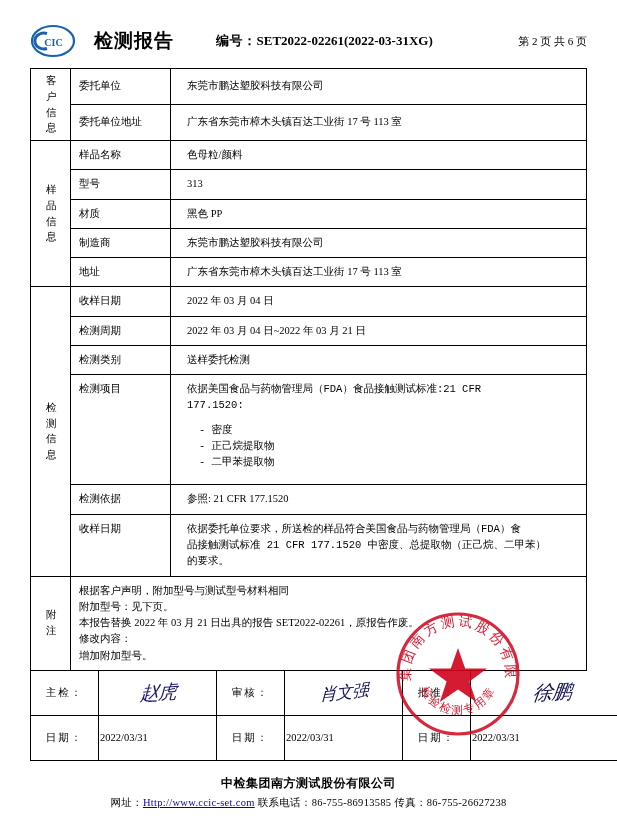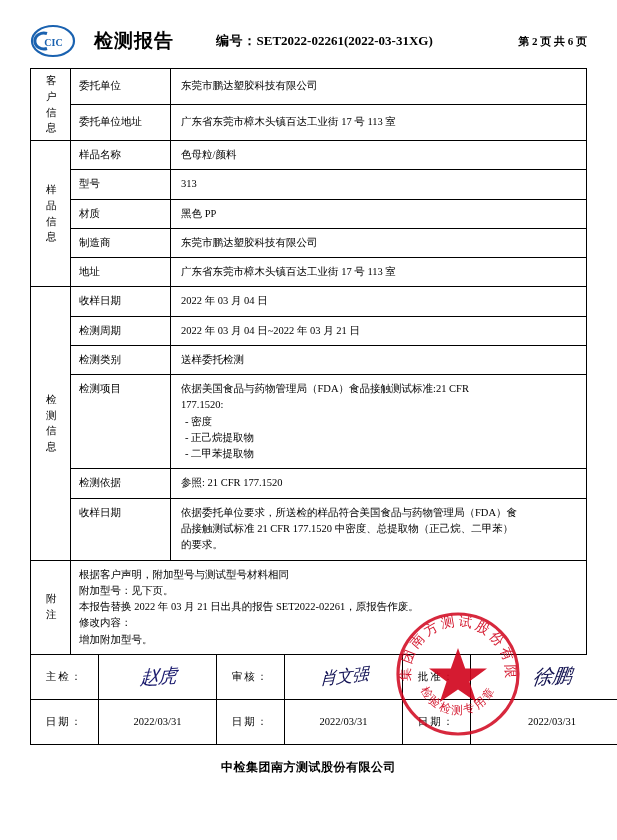--- a/index.html
+++ b/index.html
@@ -47,21 +47,21 @@
   }
   .header-no {
     font-size: 13px;
     font-weight: bold;
     margin-left: 42px;
     white-space: nowrap;
   }
   .header-no .lbl { letter-spacing: 0.5px; }
   .header-page {
     font-size: 11px;
-    font-weight: bold;
+    font-weight: normal;
     margin-left: auto;
     white-space: nowrap;
   }
 
   
   .tbl {
     border-collapse: collapse;
     width: 557px;
     margin: 0 30px;
     table-layout: fixed;
@@ -79,25 +79,25 @@
     padding: 4px 15px;
   }
   td.sec .sec-in {
     display: block;
     line-height: 1.5;
   }
   td.key {
     width: 96px;
   }
   td.val {
-    padding-left: 10px;
-  }
-  td.top { vertical-align: top; }
-
-  .item-list { margin: 0; }
+    padding-left: 16px;
+  }
+  td.top { vertical-align: top; font-family: Liberation Mono, monospace; }
+
+  .item-list { margin: 8px; }
   .item-list .li { padding-left: 4px; }
 
   
   .notes-cell {
     padding: 8px 10px;
     line-height: 1.85;
     vertical-align: top;
   }
   .notes-cell div { white-space: nowrap; }
 
@@ -129,21 +129,21 @@
     font-size: 19px;
     font-style: italic;
     font-family: "DejaVu Serif", serif;
     color: #1a1a6e;
     transform: rotate(-4deg) skewX(-6deg);
     display: inline-block;
     letter-spacing: -1px;
   }
   .sig-name.b { color: #121255; font-size: 17px; transform: rotate(-6deg) skewX(-8deg); }
   .sig-name.c { color: #10104f; font-size: 20px; transform: rotate(-3deg) skewX(-10deg); }
-  .date-val { text-align: center; font-size: 10.5px; }
+  .date-val { font-size: 10.5px; }
 
   
   .stamp {
     position: absolute;
     left: 392px;
     top: 608px;
     width: 132px;
     height: 132px;
     pointer-events: none;
   }
@@ -337,15 +337,20 @@
       </text>
       <text font-family="Liberation Serif, serif" font-size="11.5" fill="#d0021b" opacity="0.9" letter-spacing="2">
         <textPath href="#arcBot" startOffset="50%" text-anchor="middle">检验检测专用章</textPath>
       </text>
       <polygon points="66,40 73.2,60.6 95,60.6 77.4,73.4 84.2,94 66,81.4 47.8,94 54.6,73.4 37,60.6 58.8,60.6" fill="#d0021b" opacity="0.9"></polygon>
     </svg>
   </div>
 
   <div class="footer">
     <div class="company">中检集团南方测试股份有限公司</div>
+    <div class="line">
+      <span>网址：</span><span class="url">Http://www.ccic-set.com</span>
+      <span>联系电话：</span><span>86-755-86913585</span>
+      <span>传真：</span><span>86-755-26627238</span>
+    </div>
   </div>
 
 </div>
 
 </body></html>

